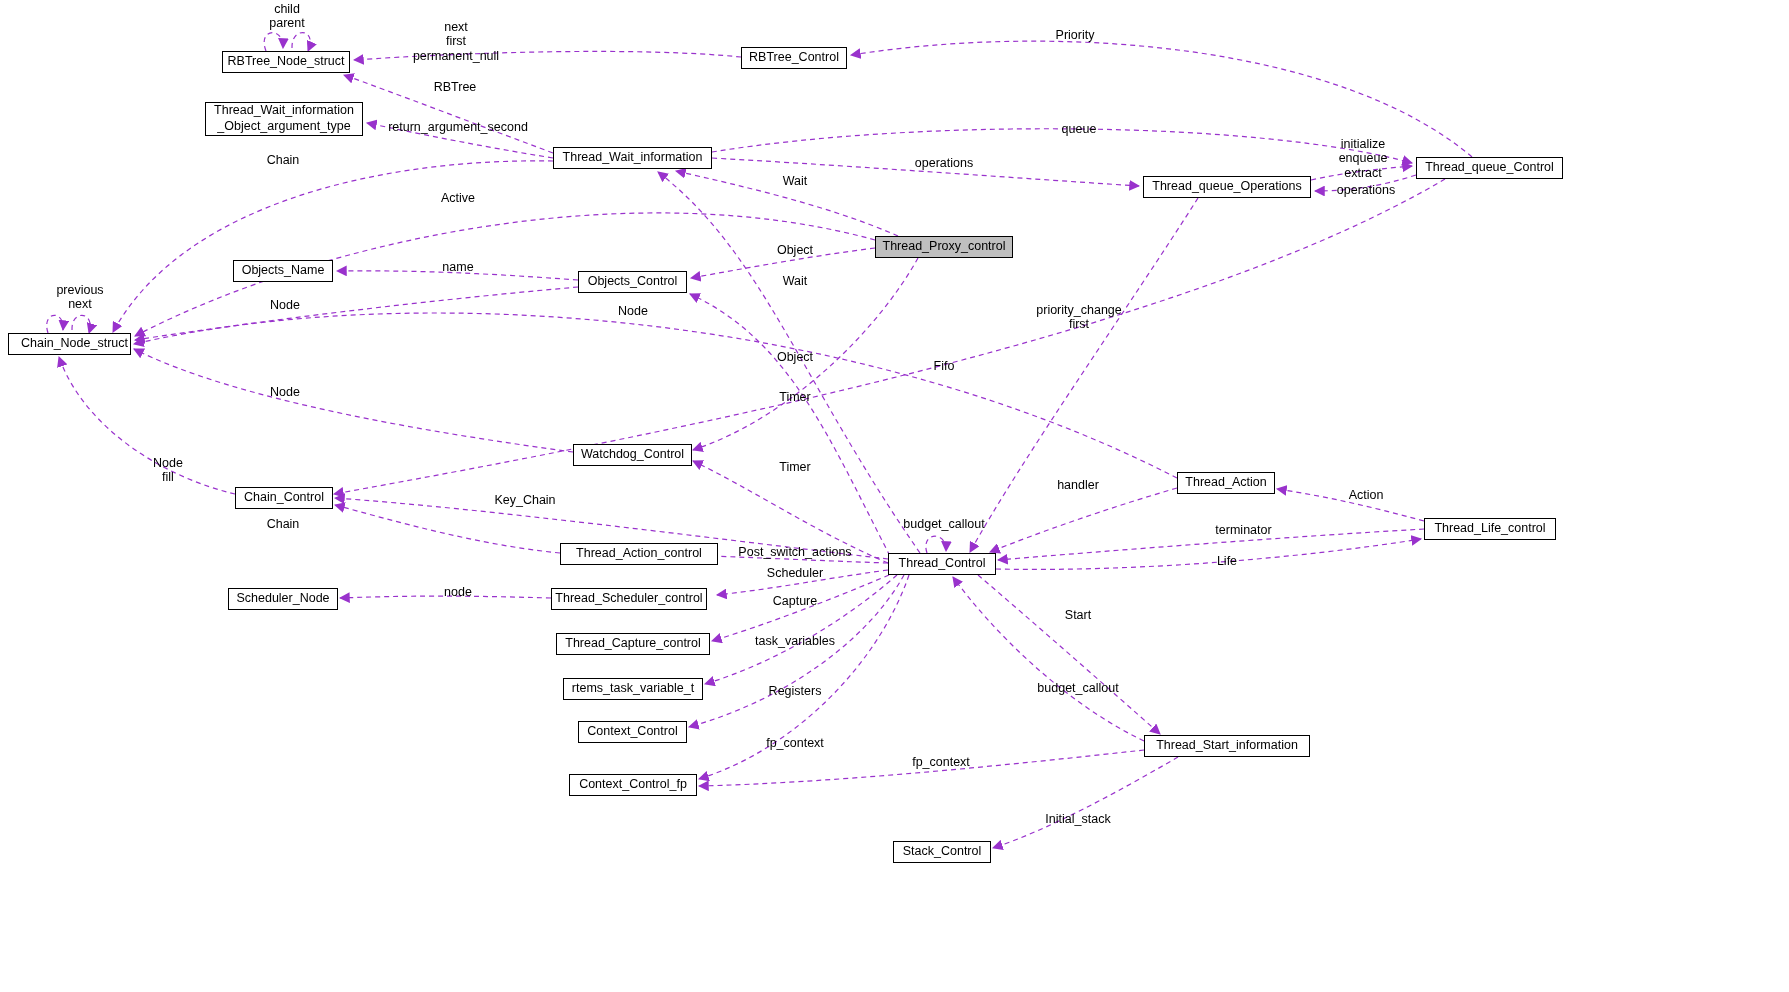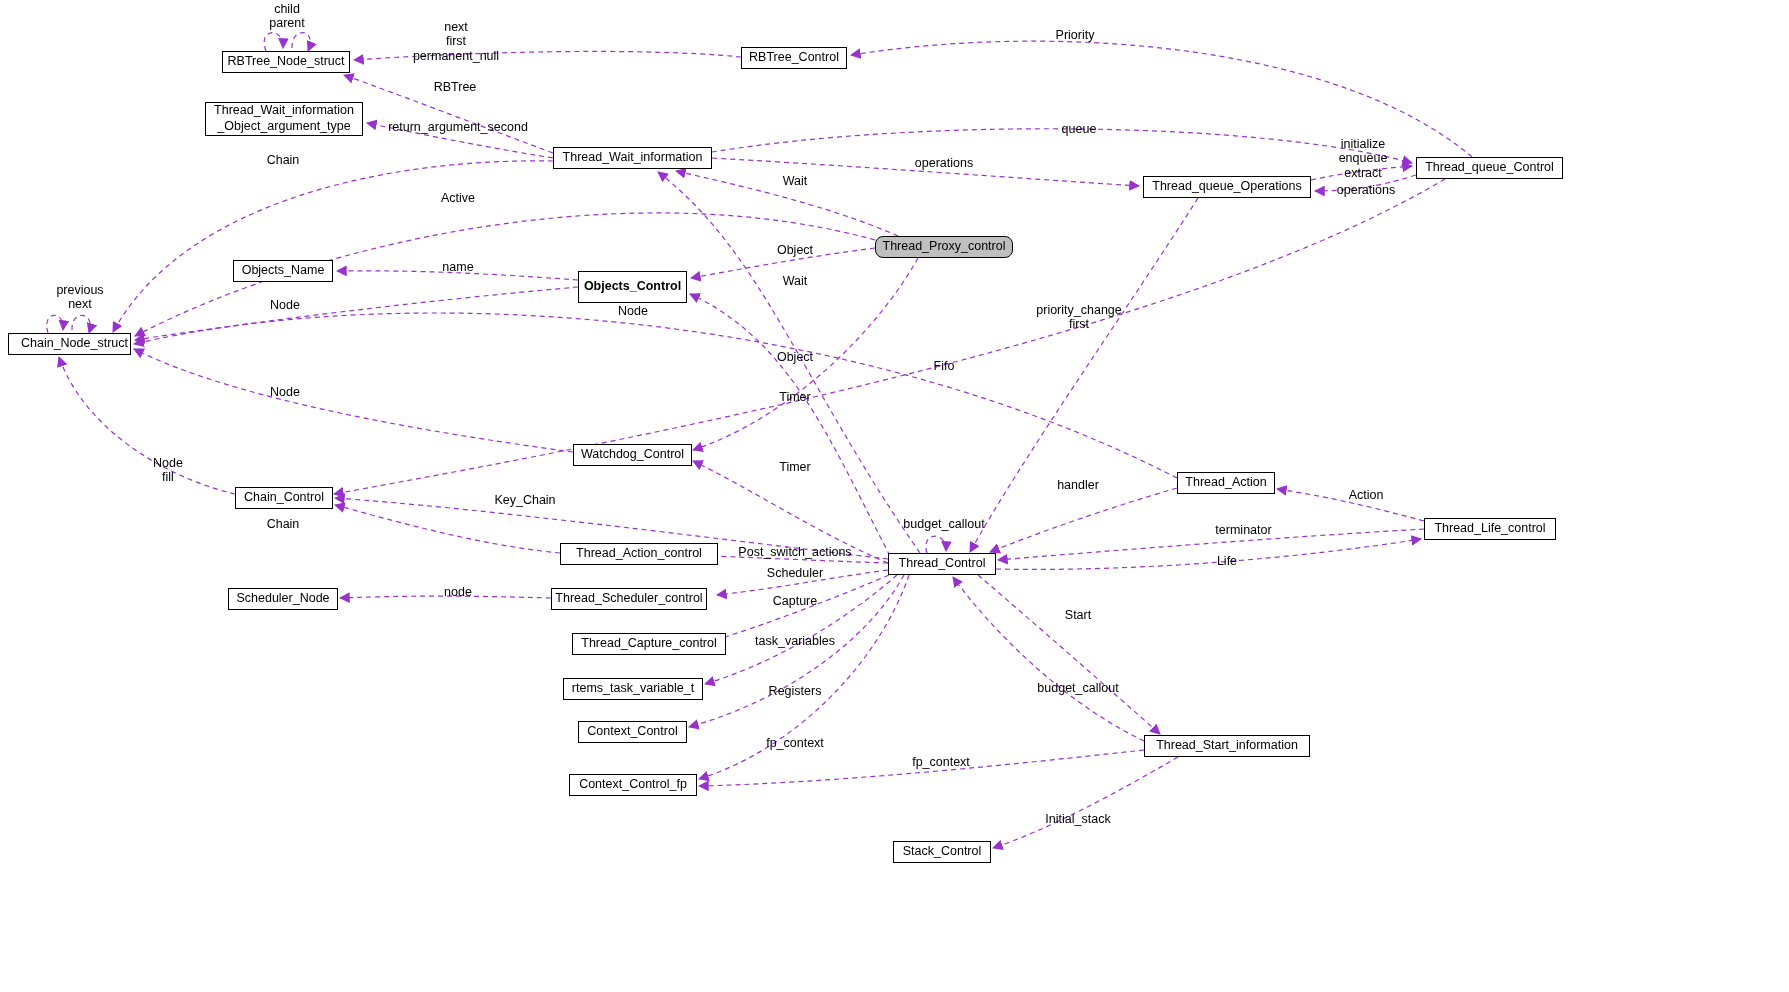--- a/index.html
+++ b/index.html
@@ -29,21 +29,21 @@
     color:#000;
     display:flex;
     align-items:center;
     justify-content:center;
     text-align:center;
     font-size:12.5px;
     line-height:1.25;
     white-space:pre-line;
     cursor:pointer;
   }
-  .node.highlighted{background:var(--highlight-fill,#bfbfbf);border-radius:8px;}
+  .node.highlighted{background:var(--highlight-fill,#bfbfbf);}
   .edge-label{
     position:absolute;
     transform:translate(-50%,-50%);
     font-size:12.5px;
     line-height:1.15;
     color:#000;
     text-align:center;
     white-space:pre-line;
     pointer-events:none;
   }
@@ -159,29 +159,29 @@
     <div class="edge-label" style="left: 1078px; top: 819px;">Initial_stack</div>
     <div class="node" style="left: 222px; top: 51px; width: 128px; height: 22px;">RBTree_Node_struct</div>
     <div class="node" style="left: 205px; top: 102px; width: 158px; height: 34px;">Thread_Wait_information
 _Object_argument_type</div>
     <div class="node" style="left: 741px; top: 47px; width: 106px; height: 22px;">RBTree_Control</div>
     <div class="node" style="left: 553px; top: 147px; width: 159px; height: 22px;">Thread_Wait_information</div>
     <div class="node" style="left: 1143px; top: 176px; width: 168px; height: 22px;">Thread_queue_Operations</div>
     <div class="node" style="left: 1416px; top: 157px; width: 147px; height: 22px;">Thread_queue_Control</div>
     <div class="node highlighted" style="left: 875px; top: 236px; width: 138px; height: 22px;">Thread_Proxy_control</div>
     <div class="node" style="left: 233px; top: 260px; width: 100px; height: 22px;">Objects_Name</div>
-    <div class="node" style="left: 578px; top: 271px; width: 109px; height: 32px; font-weight: bold;">Objects_Control</div>
+    <div class="node" style="left: 578px; top: 271px; width: 109px; height: 22px;">Objects_Control</div>
     <div class="node" style="left: 8px; top: 333px; width: 123px; height: 22px; padding-left: 10px;">Chain_Node_struct</div>
     <div class="node" style="left: 573px; top: 444px; width: 119px; height: 22px;">Watchdog_Control</div>
     <div class="node" style="left: 1177px; top: 472px; width: 98px; height: 22px;">Thread_Action</div>
     <div class="node" style="left: 1424px; top: 518px; width: 132px; height: 22px;">Thread_Life_control</div>
     <div class="node" style="left: 235px; top: 487px; width: 98px; height: 22px;">Chain_Control</div>
     <div class="node" style="left: 560px; top: 543px; width: 158px; height: 22px;">Thread_Action_control</div>
     <div class="node" style="left: 888px; top: 553px; width: 108px; height: 22px;">Thread_Control</div>
     <div class="node" style="left: 228px; top: 588px; width: 110px; height: 22px;">Scheduler_Node</div>
     <div class="node" style="left: 551px; top: 588px; width: 156px; height: 22px;">Thread_Scheduler_control</div>
-    <div class="node" style="left: 556px; top: 633px; width: 154px; height: 22px; margin-left: 16px;">Thread_Capture_control</div>
+    <div class="node" style="left: 556px; top: 633px; width: 154px; height: 22px;">Thread_Capture_control</div>
     <div class="node" style="left: 563px; top: 678px; width: 140px; height: 22px;">rtems_task_variable_t</div>
     <div class="node" style="left: 578px; top: 721px; width: 109px; height: 22px;">Context_Control</div>
     <div class="node" style="left: 569px; top: 774px; width: 128px; height: 22px;">Context_Control_fp</div>
     <div class="node" style="left: 1144px; top: 735px; width: 166px; height: 22px;">Thread_Start_information</div>
     <div class="node" style="left: 893px; top: 841px; width: 98px; height: 22px;">Stack_Control</div>
   </div>
 
 </body></html>

